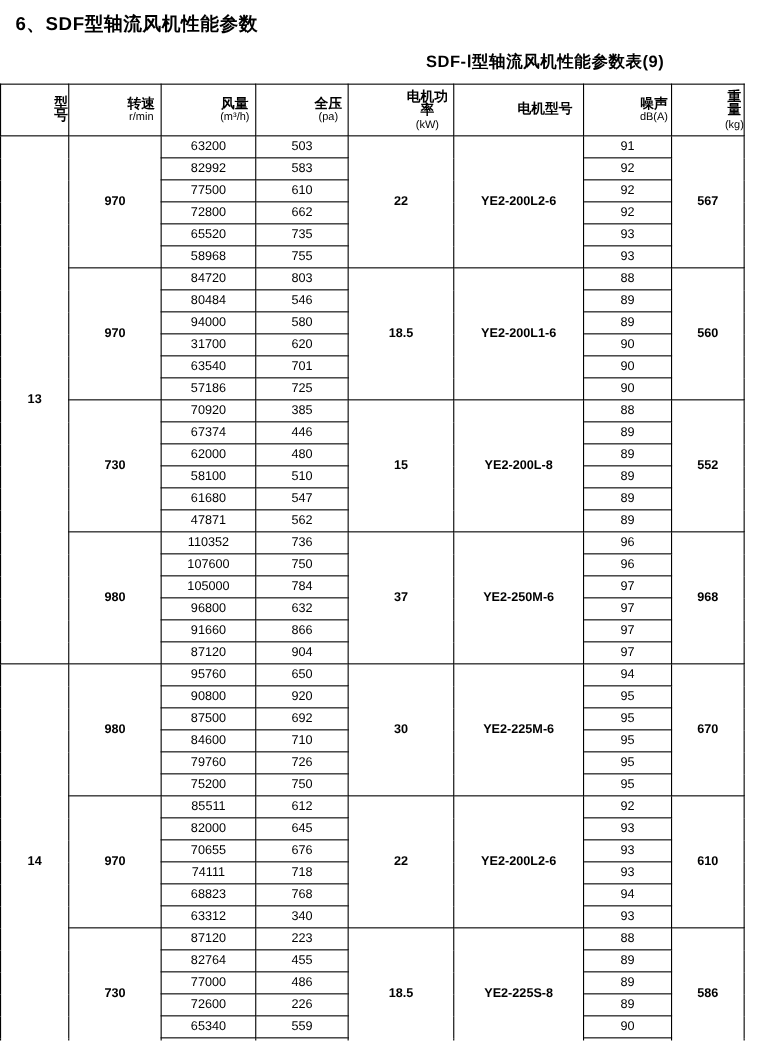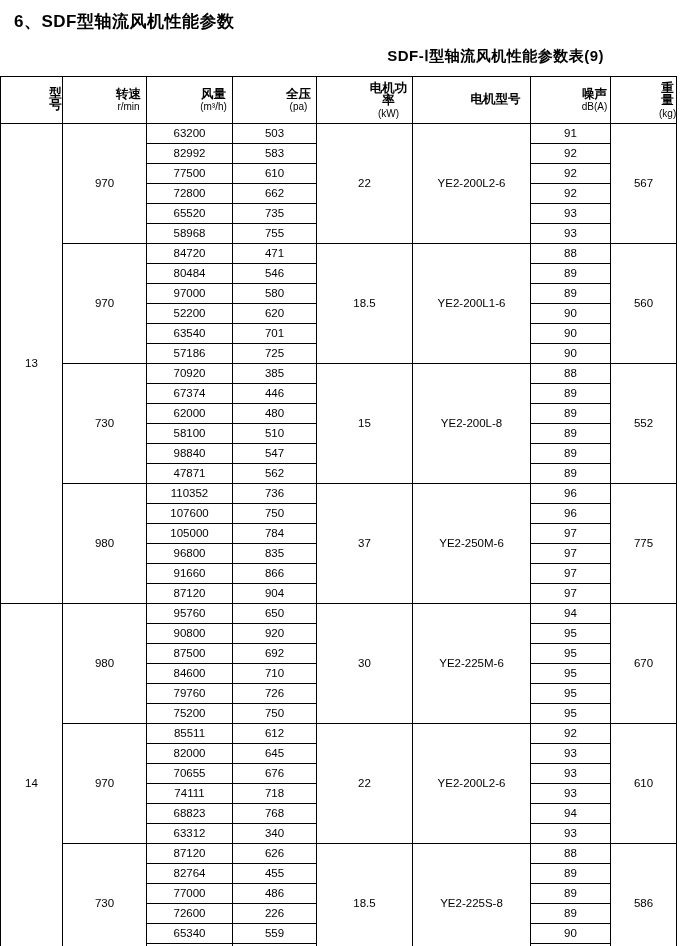--- a/index.html
+++ b/index.html
@@ -64,21 +64,21 @@
     display: block;
     font-size: 10px;
     font-weight: normal;
   }
   td.num {
     height: 19px;
     font-size: 11.5px;
   }
   td.grp {
     font-size: 12.5px;
-    font-weight: normal;
+    font-weight: bold;
   }
   .col-model { width: 62px; }
   .col-speed { width: 84px; }
   .col-flow  { width: 86px; }
   .col-press { width: 84px; }
   .col-power { width: 96px; }
   .col-motor { width: 118px; }
   .col-noise { width: 80px; }
   .col-weight{ width: 66px; }
 </style>
@@ -168,38 +168,38 @@
           <td class="num">93</td>
         </tr>
         <tr>
           <td class="num">58968</td>
           <td class="num">755</td>
           <td class="num">93</td>
         </tr>
         <tr>
           <td class="grp" rowspan="6">970</td>
           <td class="num">84720</td>
-          <td class="num">471</td>
+          <td class="num">803</td>
           <td class="grp" rowspan="6">18.5</td>
           <td class="grp" rowspan="6">YE2-200L1-6</td>
           <td class="num">88</td>
           <td class="grp" rowspan="6">560</td>
         </tr>
         <tr>
           <td class="num">80484</td>
           <td class="num">546</td>
           <td class="num">89</td>
         </tr>
         <tr>
-          <td class="num">97000</td>
+          <td class="num">94000</td>
           <td class="num">580</td>
           <td class="num">89</td>
         </tr>
         <tr>
-          <td class="num">52200</td>
+          <td class="num">31700</td>
           <td class="num">620</td>
           <td class="num">90</td>
         </tr>
         <tr>
           <td class="num">63540</td>
           <td class="num">701</td>
           <td class="num">90</td>
         </tr>
         <tr>
           <td class="num">57186</td>
@@ -224,51 +224,51 @@
           <td class="num">62000</td>
           <td class="num">480</td>
           <td class="num">89</td>
         </tr>
         <tr>
           <td class="num">58100</td>
           <td class="num">510</td>
           <td class="num">89</td>
         </tr>
         <tr>
-          <td class="num">98840</td>
+          <td class="num">61680</td>
           <td class="num">547</td>
           <td class="num">89</td>
         </tr>
         <tr>
           <td class="num">47871</td>
           <td class="num">562</td>
           <td class="num">89</td>
         </tr>
         <tr>
           <td class="grp" rowspan="6">980</td>
           <td class="num">110352</td>
           <td class="num">736</td>
           <td class="grp" rowspan="6">37</td>
           <td class="grp" rowspan="6">YE2-250M-6</td>
           <td class="num">96</td>
-          <td class="grp" rowspan="6">775</td>
+          <td class="grp" rowspan="6">968</td>
         </tr>
         <tr>
           <td class="num">107600</td>
           <td class="num">750</td>
           <td class="num">96</td>
         </tr>
         <tr>
           <td class="num">105000</td>
           <td class="num">784</td>
           <td class="num">97</td>
         </tr>
         <tr>
           <td class="num">96800</td>
-          <td class="num">835</td>
+          <td class="num">632</td>
           <td class="num">97</td>
         </tr>
         <tr>
           <td class="num">91660</td>
           <td class="num">866</td>
           <td class="num">97</td>
         </tr>
         <tr>
           <td class="num">87120</td>
           <td class="num">904</td>
@@ -339,21 +339,21 @@
           <td class="num">94</td>
         </tr>
         <tr>
           <td class="num">63312</td>
           <td class="num">340</td>
           <td class="num">93</td>
         </tr>
         <tr>
           <td class="grp" rowspan="6">730</td>
           <td class="num">87120</td>
-          <td class="num">626</td>
+          <td class="num">223</td>
           <td class="grp" rowspan="6">18.5</td>
           <td class="grp" rowspan="6">YE2-225S-8</td>
           <td class="num">88</td>
           <td class="grp" rowspan="6">586</td>
         </tr>
         <tr>
           <td class="num">82764</td>
           <td class="num">455</td>
           <td class="num">89</td>
         </tr>

